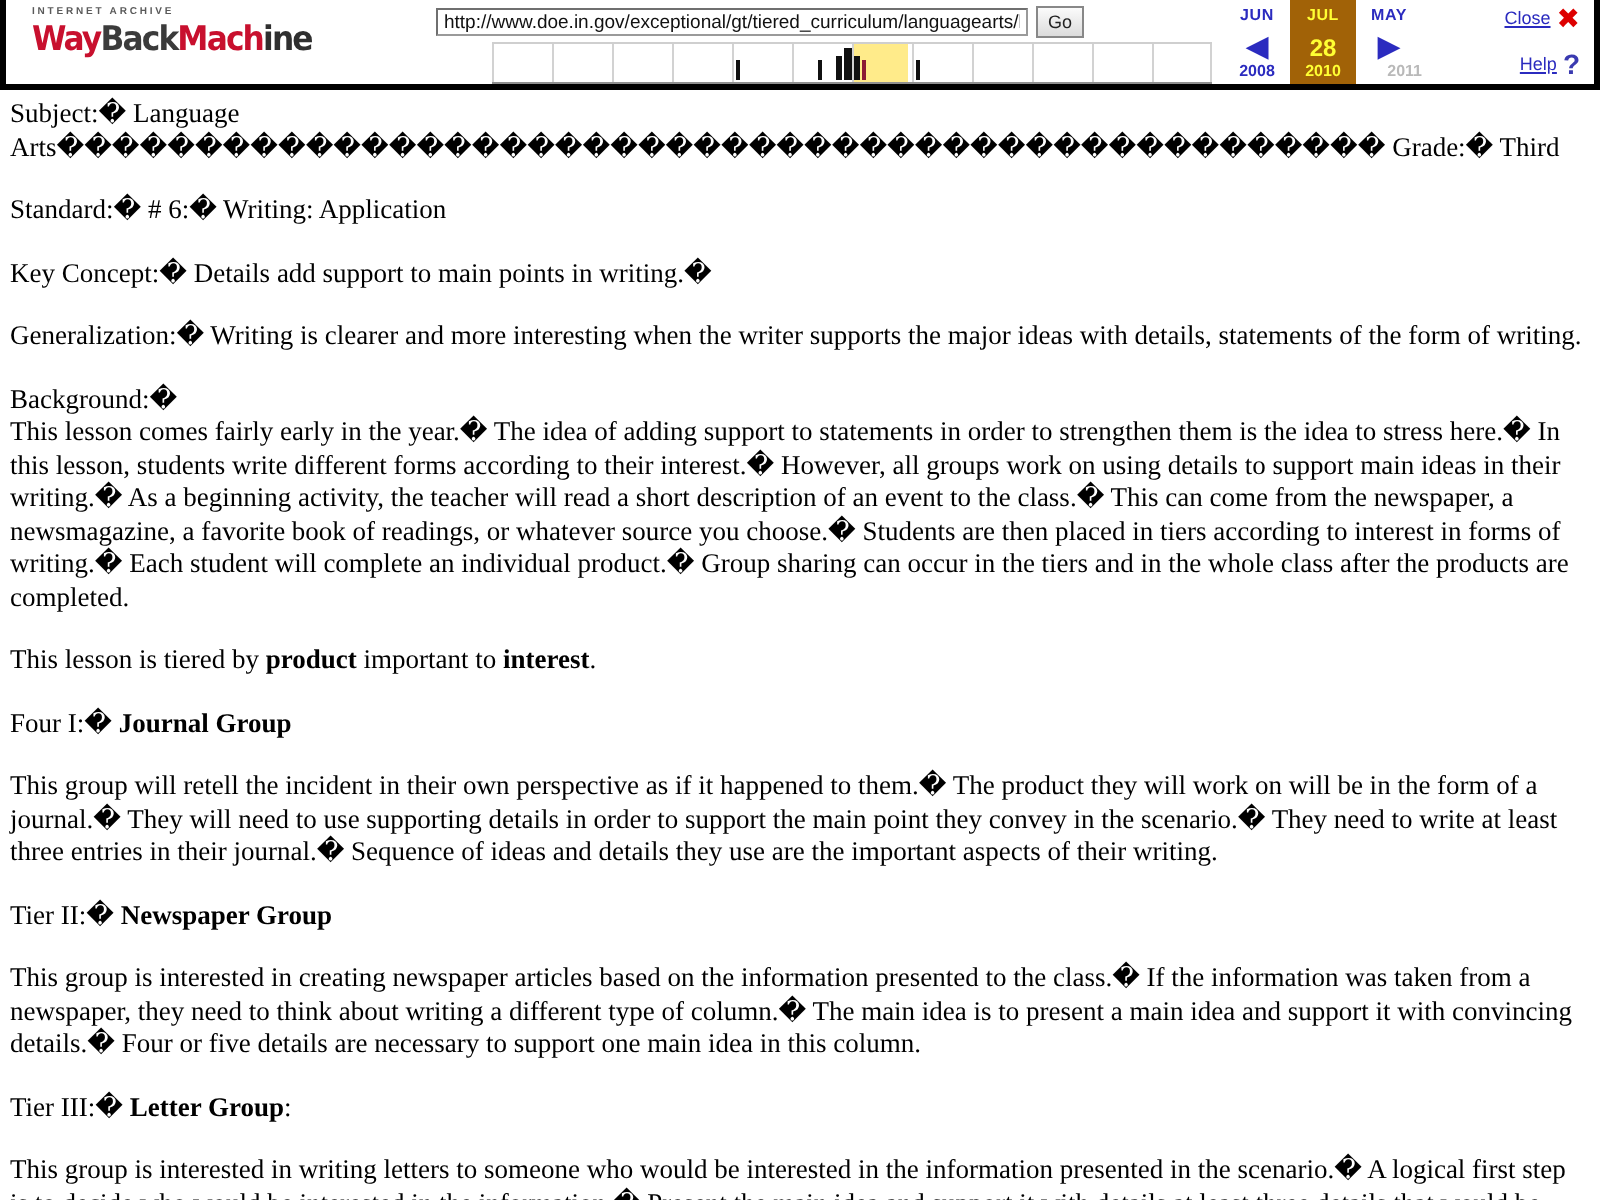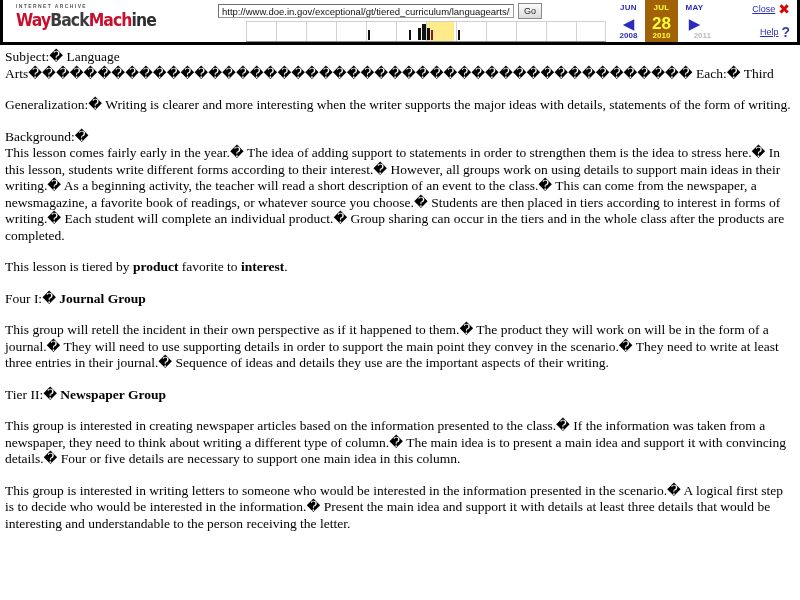--- a/index.html
+++ b/index.html
@@ -202,21 +202,21 @@
   .dn-col.next .dn-mon, .dn-col.next .dn-arrow { color: #2b2bbf; }
   .dn-col.next .dn-yr { color: #b9b9b9; text-align: right; }
   .dn-col.current {
     background: #a16207;
     color: #ffff33;
     padding-top: 3px;
   }
   .dn-col.current .dn-mon { color: #ffff33; }
   .dn-col.current .dn-yr  { color: #ffff33; }
   .dn-day {
-    font-size: 17px;
+    font-size: 12px;
     font-weight: bold;
     color: #ffff33;
     line-height: 20px;
     margin-top: 1px;
   }
 
   
   #wm-close-row {
     position: absolute;
     right: 10px;
@@ -335,31 +335,34 @@
     <span class="wm-close-x">✖</span>
   </div>
   <div id="wm-help-row">
     <span class="wm-link">Help</span>
     <span class="wm-help-q">?</span>
   </div>
 </div>
 
 <div id="doc">
 
-  <p>Subject:� Language Arts������������������������������������������������ Each:� Third</p>
-
-
+  <p>Subject:� Language Arts������������������������������������������������ Grade:� Third</p>
+
+  <p>Standard:� # 6:� Writing: Application</p>
+
+  <p>Key Concept:� Details add support to main points in writing.�</p>
 
   <p>Generalization:� Writing is clearer and more interesting when the writer supports the major ideas with details, statements of the form of writing.</p>
 
   <p><span>Background:�</span><br><span>This lesson comes fairly early in the year.� The idea of adding support to statements in order to strengthen them is the idea to stress here.� In this lesson, students write different forms according to their interest.� However, all groups work on using details to support main ideas in their writing.� As a beginning activity, the teacher will read a short description of an event to the class.� This can come from the newspaper, a newsmagazine, a favorite book of readings, or whatever source you choose.� Students are then placed in tiers according to interest in forms of writing.� Each student will complete an individual product.� Group sharing can occur in the tiers and in the whole class after the products are completed.</span></p>
 
-  <p><span>This lesson is tiered by </span><span class="bold">product</span><span> favorite to </span><span class="bold">interest</span><span>.</span></p>
+  <p><span>This lesson is tiered by </span><span class="bold">product</span><span> important to </span><span class="bold">interest</span><span>.</span></p>
 
   <p><span>Four I:� </span><span class="bold">Journal Group</span></p>
   <p>This group will retell the incident in their own perspective as if it happened to them.� The product they will work on will be in the form of a journal.� They will need to use supporting details in order to support the main point they convey in the scenario.� They need to write at least three entries in their journal.� Sequence of ideas and details they use are the important aspects of their writing.</p>
 
   <p><span>Tier II:� </span><span class="bold">Newspaper Group</span></p>
   <p>This group is interested in creating newspaper articles based on the information presented to the class.� If the information was taken from a newspaper, they need to think about writing a different type of column.� The main idea is to present a main idea and support it with convincing details.� Four or five details are necessary to support one main idea in this column.</p>
 
+  <p><span>Tier III:� </span><span class="bold">Letter Group</span><span>:</span></p>
   <p>This group is interested in writing letters to someone who would be interested in the information presented in the scenario.� A logical first step is to decide who would be interested in the information.� Present the main idea and support it with details at least three details that would be interesting and understandable to the person receiving the letter.</p>
 
 </div>
 
 </body></html>

